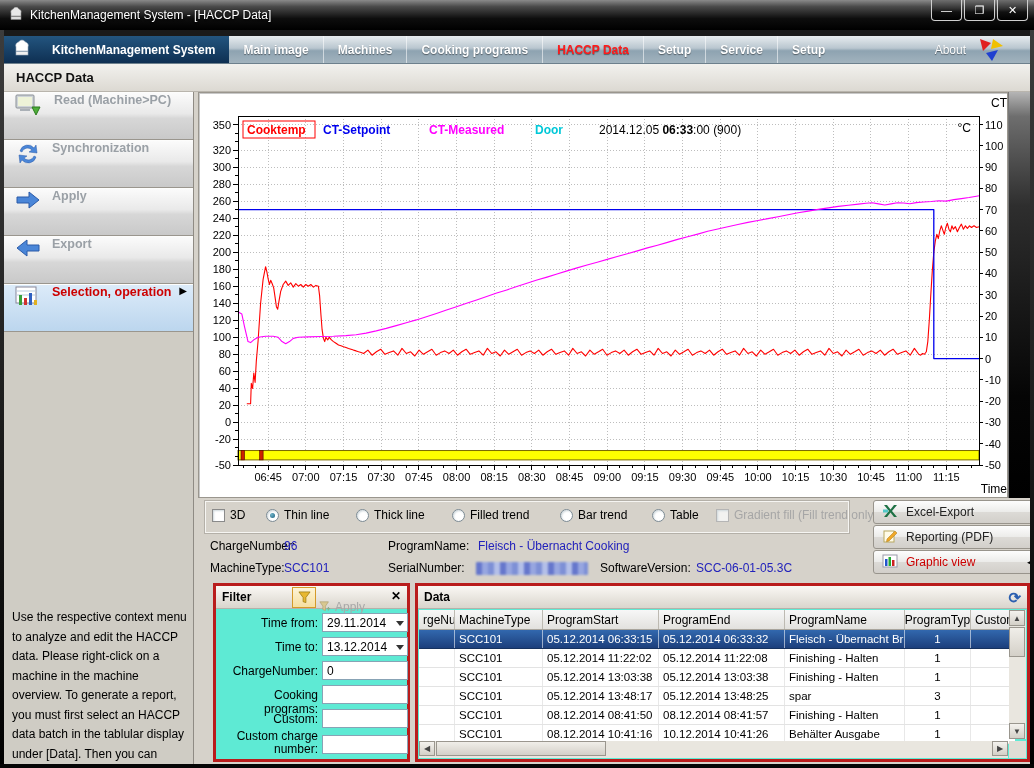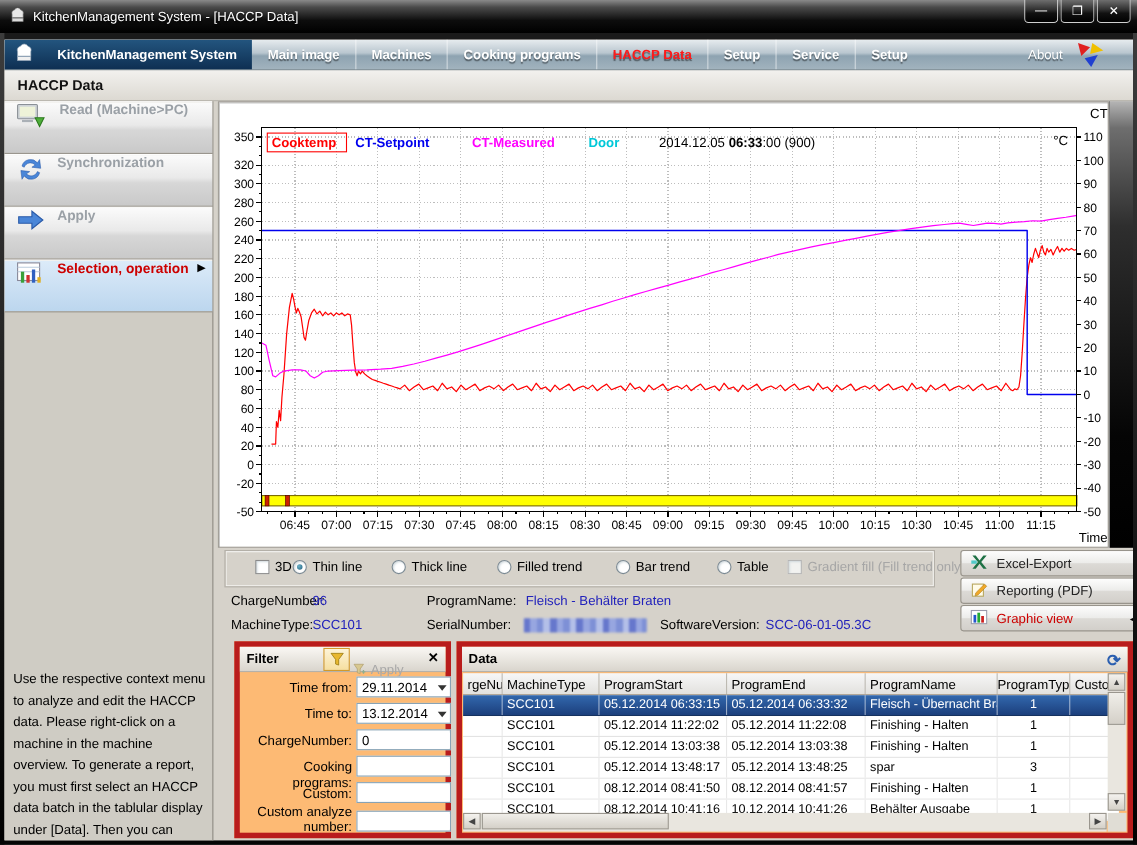--- a/index.html
+++ b/index.html
@@ -70,21 +70,21 @@
     display:flex;align-items:center;gap:8px;padding-left:8px;font-size:12px;color:#222;cursor:default;margin-left:18px;}
   .ebtn .red{color:#cc0000;}
   .ebtn .collapse{position:absolute;right:6px;font-size:9px;color:#000;}
   
   .ilabel{position:absolute;font-size:12px;color:#000;}
   .ivalue{position:absolute;font-size:12px;color:#2222bb;}
   .blurval{position:absolute;width:112px;height:13px;border-radius:1px;
     background:repeating-linear-gradient(90deg,#6677cc 0 6px,#97a6e0 6px 12px,#7e90d6 12px 18px,#b3bfe8 18px 24px);
     filter:blur(1.2px);}
   
-  .panel{position:absolute;top:547px;bottom:2px;background:#fdba74;border:5px solid #b91c1c;}
+  .panel{position:absolute;top:547px;bottom:2px;background:#5eead4;border:3px solid #b91c1c;}
   .fpanel{left:209px;width:197px;}
   .dpanel{left:411px;width:615px;}
   .phead{position:relative;height:23px;background:linear-gradient(180deg,#faf8f4,#d9d5cd);
     border-bottom:1px solid #b5b1a9;font-weight:bold;font-size:12px;color:#000;
     display:flex;align-items:center;padding-left:6px;}
   .fhead-btn{position:absolute;left:76px;top:1px;width:24px;height:21px;border:1px solid #d49a2a;
     background:linear-gradient(180deg,#fdf4d8,#f6dfa0);display:flex;align-items:center;justify-content:center;}
   .fhead-apply{position:absolute;left:103px;top:1px;height:39px;display:flex;align-items:center;gap:4px;
     color:#a8a8a8;font-weight:normal;}
   .fhead-x{position:absolute;right:6px;top:3px;font-size:12px;font-weight:bold;color:#000;}
@@ -191,20 +191,28 @@
         </span>
         <span class="slabel">Synchronization</span>
       </div>
       <div class="sbtn">
         <span>
           <svg width="28" height="22" viewBox="0 0 28 22">
               <polygon points="3,8 15,8 15,3 25,11 15,19 15,14 3,14" fill="#4a86d8" stroke="#2a5aa8"></polygon>
             </svg>
         </span>
         <span class="slabel">Apply</span>
+      </div>
+      <div class="sbtn">
+        <span>
+          <svg width="28" height="22" viewBox="0 0 28 22">
+              <polygon points="25,8 13,8 13,3 3,11 13,19 13,14 25,14" fill="#4a86d8" stroke="#2a5aa8"></polygon>
+            </svg>
+        </span>
+        <span class="slabel">Export</span>
       </div>
       <div class="sbtn active">
         <span>
           <svg width="28" height="26" viewBox="0 0 28 26">
               <rect x="2" y="2" width="20" height="16" fill="#fff" stroke="#889"></rect>
               <line x1="2" y1="6" x2="22" y2="6" stroke="#bcd"></line>
               <line x1="2" y1="10" x2="22" y2="10" stroke="#bcd"></line>
               <rect x="5" y="10" width="3" height="10" fill="#3aa03a"></rect>
               <rect x="10" y="13" width="3" height="7" fill="#d03030"></rect>
               <rect x="15" y="8" width="3" height="12" fill="#3060c0"></rect>
@@ -488,21 +496,21 @@
           <text x="48" y="41" font-family="Liberation Sans, sans-serif" font-size="12px" fill="#ff0000" font-weight="bold">Cooktemp</text>
           <text x="124" y="41" font-family="Liberation Sans, sans-serif" font-size="12px" fill="#0000ee" font-weight="bold">CT-Setpoint</text>
           <text x="230" y="41" font-family="Liberation Sans, sans-serif" font-size="12px" fill="#ff00ff" font-weight="bold">CT-Measured</text>
           <text x="336" y="41" font-family="Liberation Sans, sans-serif" font-size="12px" fill="#00c8d8" font-weight="bold">Door</text>
           <text x="400" y="41" font-family="Liberation Sans, sans-serif" font-size="12px" fill="#000"><tspan>2014.12.05 </tspan><tspan font-weight="bold">06:33</tspan><tspan>:00  (900)</tspan></text>
         </svg>
     </div>
     <div class="chartstrip"></div>
 
     <div class="optbox"></div>
-    <div class="opt" style="left:228px">
+    <div class="opt" style="left:208px">
       <span class="cb"></span>
       <span>3D</span>
     </div>
     <div class="opt" style="left:262px">
       <span class="rb checked"></span>
       <span>Thin line</span>
     </div>
     <div class="opt" style="left:352px">
       <span class="rb"></span>
       <span>Thick line</span>
@@ -551,21 +559,21 @@
             <rect x="10" y="6" width="2.5" height="6" fill="#cc2222"></rect>
           </svg>
       </span>
       <span class="red">Graphic view</span>
       <span class="collapse">◀</span>
     </div>
 
     <div class="ilabel" style="left:206px;top:503px">ChargeNumber:</div>
     <div class="ivalue" style="left:280px;top:503px">96</div>
     <div class="ilabel" style="left:384px;top:503px">ProgramName:</div>
-    <div class="ivalue" style="left:474px;top:503px">Fleisch - Behälter Braten</div>
+    <div class="ivalue" style="left:474px;top:503px">Fleisch - Übernacht Cooking</div>
     <div class="ilabel" style="left:206px;top:525px">MachineType:</div>
     <div class="ivalue" style="left:280px;top:525px">SCC101</div>
     <div class="ilabel" style="left:384px;top:525px">SerialNumber:</div>
     <div class="blurval" style="left:472px;top:526px"></div>
     <div class="ilabel" style="left:596px;top:525px">SoftwareVersion:</div>
     <div class="ivalue" style="left:692px;top:525px">SCC-06-01-05.3C</div>
 
     <div class="panel fpanel">
       <div class="phead">
         <span>Filter</span>
@@ -598,21 +606,21 @@
         <input value="0" style="">
       </div>
       <div class="frow-label" style="top:102px">Cooking programs:</div>
       <div class="ffield" style="top:99px">
         <input value="" style="">
       </div>
       <div class="frow-label" style="top:126px">Custom:</div>
       <div class="ffield" style="top:123px">
         <input value="" style="">
       </div>
-      <div class="frow-label" style="top:143px">Custom analyze</div>
+      <div class="frow-label" style="top:143px">Custom charge</div>
       <div class="frow-label" style="top:156px">number:</div>
       <div class="ffield" style="top:149px">
         <input value="" style="">
       </div>
     </div>
 
     <div class="panel dpanel">
       <div class="phead">
         <span>Data</span>
         <span class="refresh">⟳</span>

